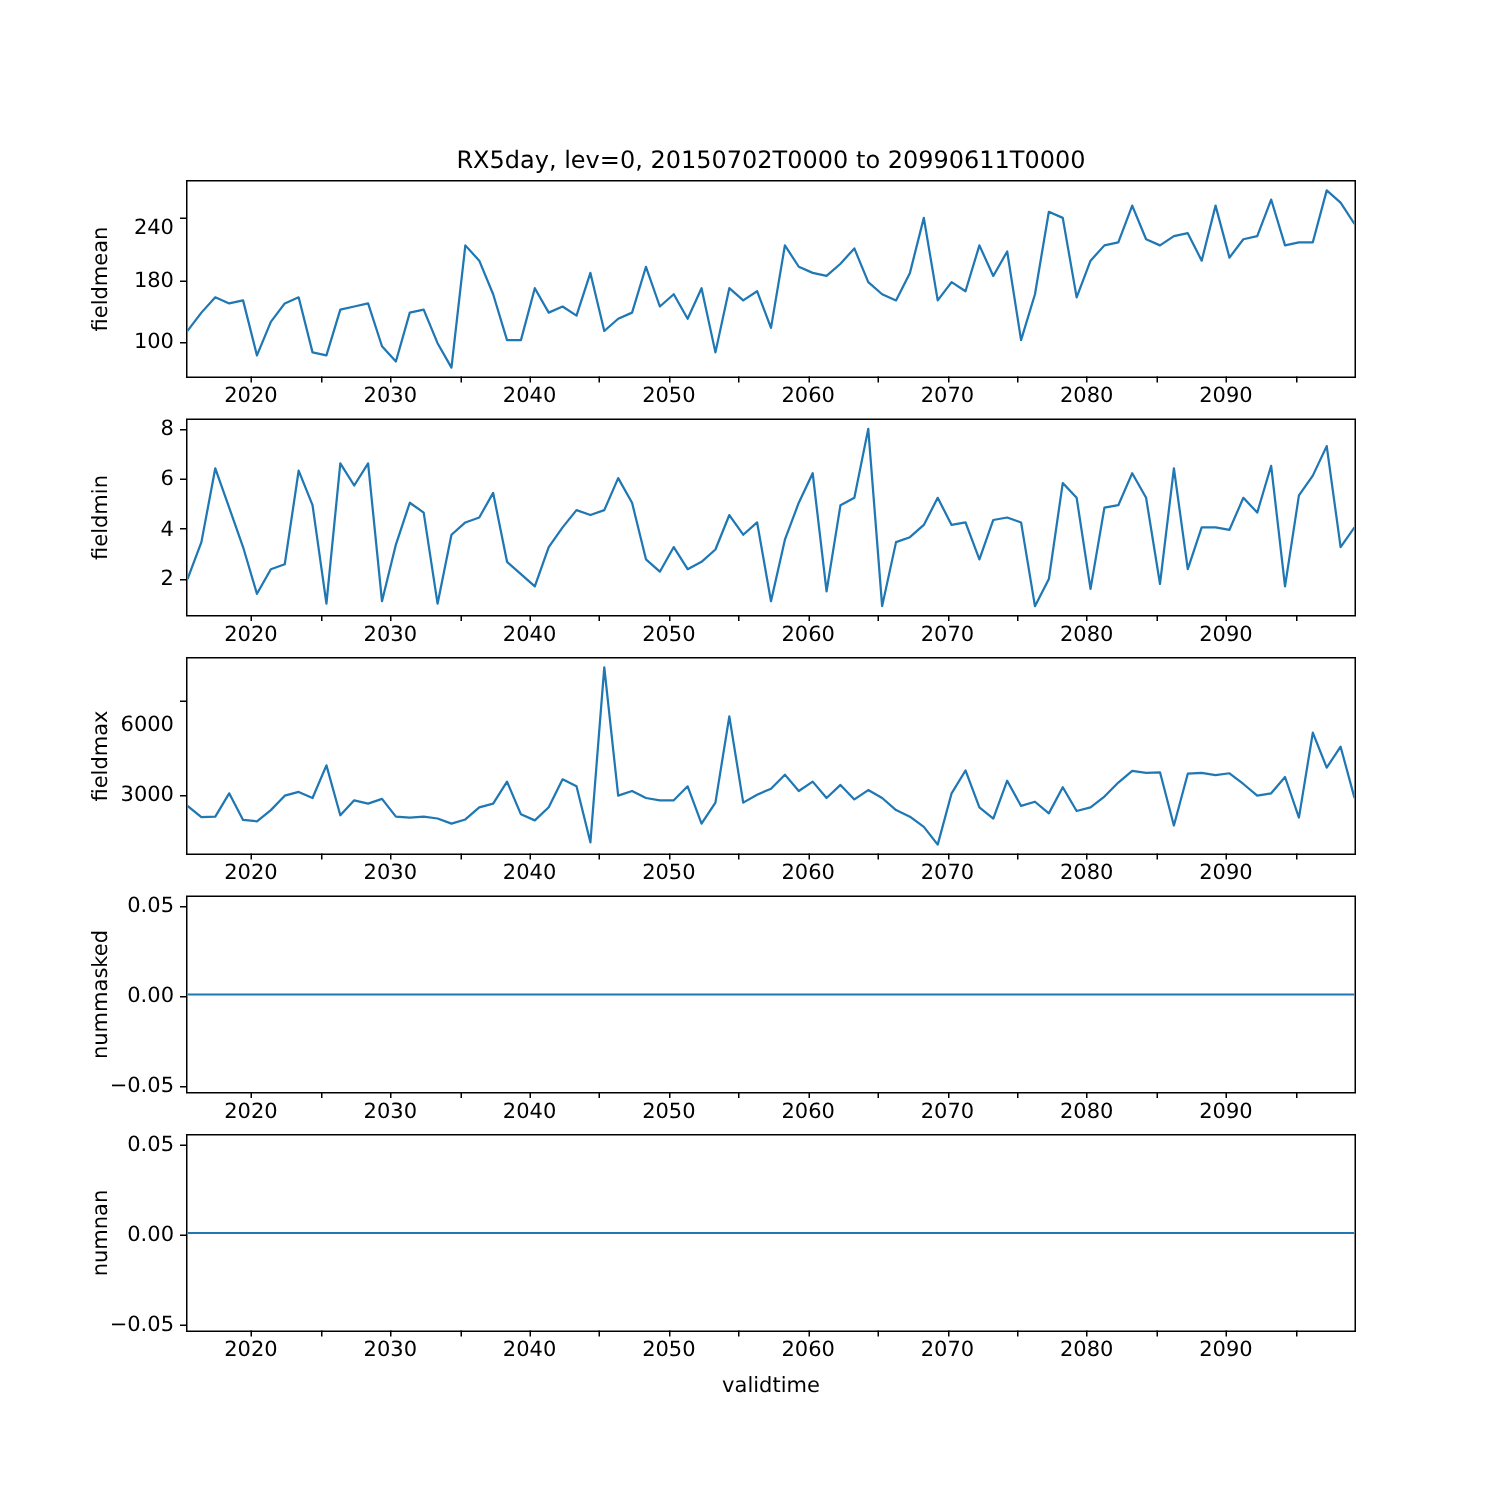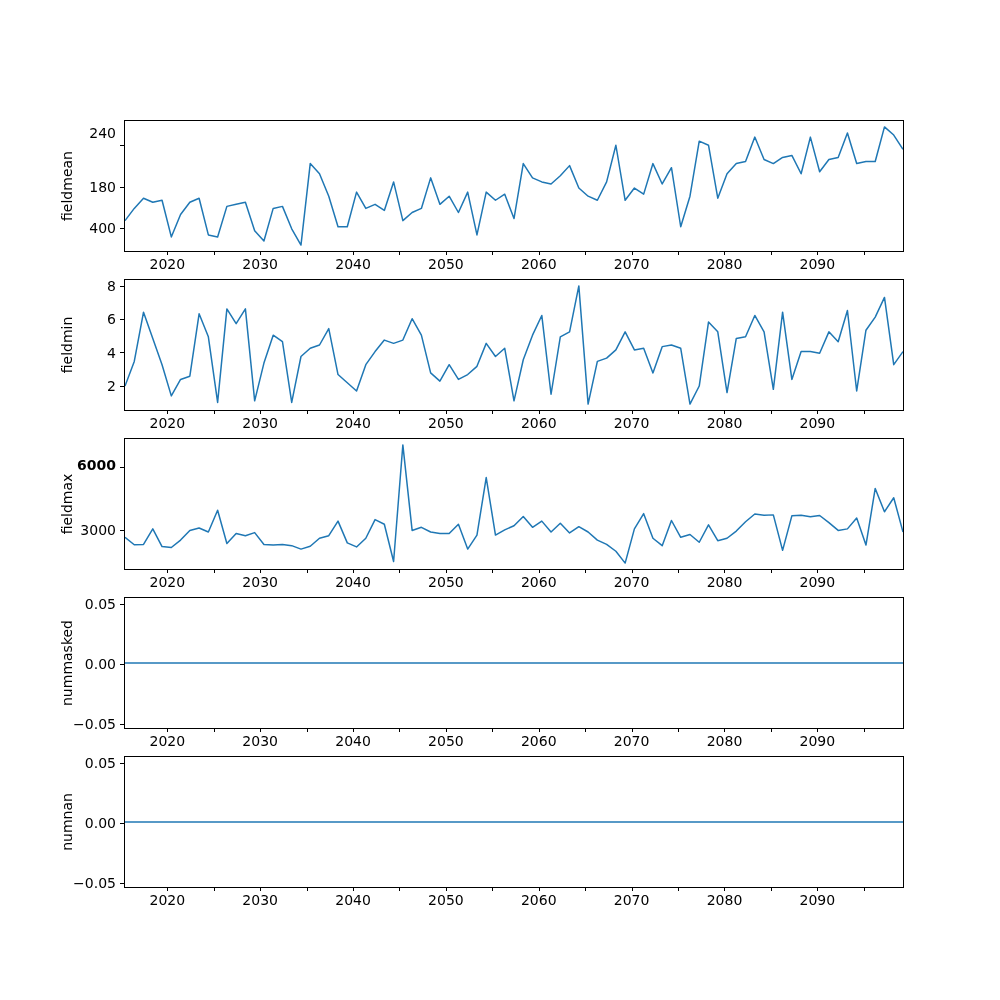--- a/index.html
+++ b/index.html
@@ -84,32 +84,33 @@
     top: 916px;
     text-align: center;
     font-size: 14px;
     color: #000000;
   }
 </style>
 </head>
 <body>
 
 <div class="figure">
+  <div class="chart-title">RX5day, lev=0, 20150702T0000 to 20990611T0000</div>
 
   <div class="panel p0">
     <span class="ylabel">fieldmean</span>
   <svg viewBox="0 0 780 132" preserveAspectRatio="none">
         <polyline points="0.00,101.17 9.29,88.76 18.57,78.41 27.86,82.55 37.14,80.48 46.43,117.72 55.71,94.97 65.00,82.55 74.29,78.41 83.57,115.66 92.86,117.72 102.14,86.69 111.43,84.62 120.71,82.55 130.00,111.52 139.29,121.86 148.57,88.76 157.86,86.69 167.14,109.45 176.43,126.00 185.71,43.24 195.00,53.59 204.29,76.34 213.57,107.38 222.86,107.38 232.14,72.21 241.43,88.76 250.71,84.62 260.00,90.83 269.29,61.86 278.57,101.17 287.86,92.90 297.14,88.76 306.43,57.72 315.71,84.62 325.00,76.34 334.29,92.90 343.57,72.21 352.86,115.66 362.14,72.21 371.43,80.48 380.71,74.28 390.00,99.10 399.29,43.24 408.57,57.72 417.86,61.86 427.14,63.93 436.43,55.66 445.71,45.31 455.00,68.07 464.29,76.34 473.57,80.48 482.86,61.86 492.14,24.62 501.43,80.48 510.71,68.07 520.00,74.28 529.29,43.24 538.57,63.93 547.86,47.38 557.14,107.38 566.43,76.34 575.71,20.48 585.00,24.62 594.29,78.41 603.57,53.59 612.86,43.24 622.14,41.17 631.43,16.34 640.71,39.10 650.00,43.24 659.29,37.03 668.57,34.97 677.86,53.59 687.14,16.34 696.43,51.52 705.71,39.10 715.00,37.03 724.29,12.21 733.57,43.24 742.86,41.17 752.14,41.17 761.43,6.00 770.71,14.28 780.00,28.76" fill="none" stroke="#1f77b4" stroke-width="1.5" stroke-linejoin="round"></polyline>
       </svg>
       <div class="ytick-mark" style="top: 106.879px;"></div>
-      <div class="ytick-label" style="top: 107.379px;">400</div>
+      <div class="ytick-label" style="top: 107.379px;">100</div>
       <div class="ytick-mark" style="top: 65.5px;"></div>
       <div class="ytick-label" style="top: 66px;">180</div>
       <div class="ytick-mark" style="top: 24.1207px;"></div>
-      <div class="ytick-label" style="top: 12px; text-align: right;">240</div>
+      <div class="ytick-label" style="top: 31px; text-align: right;">240</div>
       <div class="xtick-mark" style="left: 42.3429px;"></div>
       <div class="xtick-label" style="left: 42.3429px;">2020</div>
       <div class="xtick-mark" style="left: 88.7714px;"></div>
       <div class="xtick-mark" style="left: 135.2px;"></div>
       <div class="xtick-label" style="left: 135.2px;">2030</div>
       <div class="xtick-mark" style="left: 181.629px;"></div>
       <div class="xtick-mark" style="left: 228.057px;"></div>
       <div class="xtick-label" style="left: 228.057px;">2040</div>
       <div class="xtick-mark" style="left: 274.486px;"></div>
       <div class="xtick-mark" style="left: 320.914px;"></div>
@@ -167,21 +168,21 @@
       <div class="xtick-mark" style="left: 738.771px;"></div>
     </div>
   <div class="panel p2">
     <span class="ylabel">fieldmax</span>
   <svg viewBox="0 0 780 132" preserveAspectRatio="none">
         <polyline points="0.00,99.79 9.29,107.37 18.57,107.05 27.86,91.26 37.14,109.26 46.43,110.21 55.71,102.63 65.00,92.84 74.29,90.32 83.57,94.42 92.86,72.32 102.14,106.11 111.43,96.00 120.71,98.21 130.00,95.05 139.29,107.05 148.57,107.68 157.86,107.05 167.14,108.32 176.43,111.79 185.71,108.95 195.00,100.74 204.29,98.21 213.57,83.37 222.86,105.47 232.14,109.58 241.43,100.74 250.71,81.79 260.00,86.53 269.29,124.42 278.57,6.00 287.86,92.84 297.14,89.68 306.43,94.42 315.71,96.00 325.00,96.00 334.29,86.53 343.57,111.79 352.86,97.58 362.14,39.16 371.43,97.58 380.71,92.21 390.00,88.11 399.29,78.63 408.57,89.68 417.86,83.37 427.14,94.42 436.43,85.58 445.71,95.37 455.00,89.05 464.29,94.42 473.57,102.63 482.86,107.05 492.14,114.00 501.43,126.00 510.71,91.26 520.00,75.79 529.29,100.74 538.57,108.32 547.86,82.74 557.14,99.79 566.43,96.95 575.71,104.84 585.00,87.16 594.29,103.26 603.57,100.74 612.86,93.47 622.14,84.00 631.43,76.11 640.71,77.37 650.00,77.05 659.29,113.05 668.57,78.00 677.86,77.37 687.14,78.95 696.43,77.68 705.71,84.95 715.00,92.84 724.29,91.26 733.57,80.21 742.86,107.68 752.14,50.21 761.43,73.89 770.71,59.68 780.00,94.42" fill="none" stroke="#1f77b4" stroke-width="1.5" stroke-linejoin="round"></polyline>
       </svg>
       <div class="ytick-mark" style="top: 90.7632px;"></div>
       <div class="ytick-label" style="top: 91.2632px;">3000</div>
       <div class="ytick-mark" style="top: 27.6053px;"></div>
-      <div class="ytick-label" style="top: 26px; font-weight: bold;">6000</div>
+      <div class="ytick-label" style="top: 44px;">6000</div>
       <div class="xtick-mark" style="left: 42.3429px;"></div>
       <div class="xtick-label" style="left: 42.3429px;">2020</div>
       <div class="xtick-mark" style="left: 88.7714px;"></div>
       <div class="xtick-mark" style="left: 135.2px;"></div>
       <div class="xtick-label" style="left: 135.2px;">2030</div>
       <div class="xtick-mark" style="left: 181.629px;"></div>
       <div class="xtick-mark" style="left: 228.057px;"></div>
       <div class="xtick-label" style="left: 228.057px;">2040</div>
       <div class="xtick-mark" style="left: 274.486px;"></div>
       <div class="xtick-mark" style="left: 320.914px;"></div>
@@ -266,13 +267,14 @@
       <div class="xtick-label" style="left: 506.629px;">2070</div>
       <div class="xtick-mark" style="left: 553.057px;"></div>
       <div class="xtick-mark" style="left: 599.486px;"></div>
       <div class="xtick-label" style="left: 599.486px;">2080</div>
       <div class="xtick-mark" style="left: 645.914px;"></div>
       <div class="xtick-mark" style="left: 692.343px;"></div>
       <div class="xtick-label" style="left: 692.343px;">2090</div>
       <div class="xtick-mark" style="left: 738.771px;"></div>
     </div>
 
+  <div class="xlabel">validtime</div>
 </div>
 
 </body></html>

